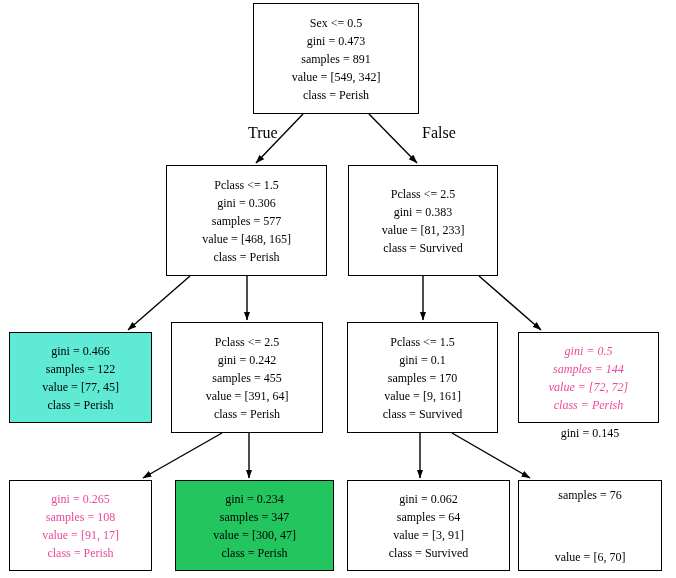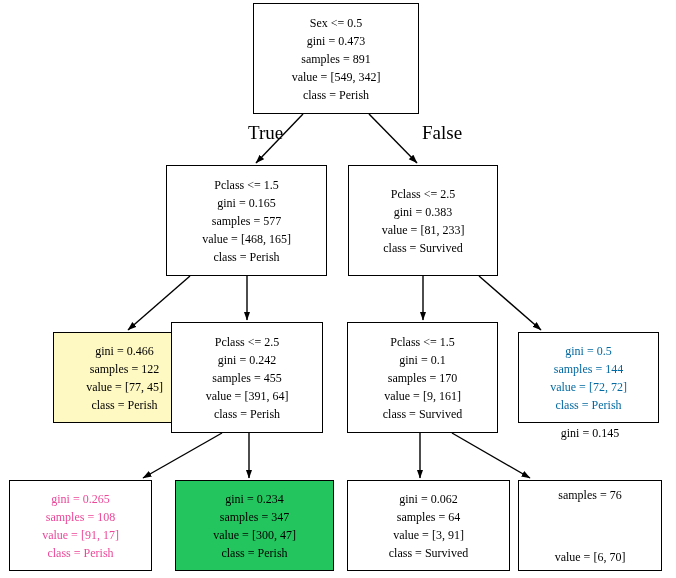--- a/index.html
+++ b/index.html
@@ -37,21 +37,21 @@
     white-space: nowrap;
     z-index: 2;
   }
   .node-line {
     display: block;
     text-align: center;
   }
   .edge-label {
     position: absolute;
     color: #000000;
-    font-size: 19px;
+    font-size: 16px;
     line-height: 17px;
     white-space: nowrap;
     background: transparent;
     z-index: 3;
     text-align: right;
   }
 </style>
 </head>
 <body>
 
@@ -80,52 +80,52 @@
   <div id="node-group">
       <div class="node-box" style="left: 253px; top: 3px; width: 166px; height: 111px; border-color: rgb(0, 0, 0); background: rgb(255, 255, 255); color: rgb(0, 0, 0);">
         <span class="node-line">Sex &lt;= 0.5</span>
         <span class="node-line">gini = 0.473</span>
         <span class="node-line">samples = 891</span>
         <span class="node-line">value = [549, 342]</span>
         <span class="node-line">class = Perish</span>
       </div>
       <div class="node-box" style="left: 166px; top: 165px; width: 161px; height: 111px; border-color: rgb(0, 0, 0); background: rgb(255, 255, 255); color: rgb(0, 0, 0);">
         <span class="node-line">Pclass &lt;= 1.5</span>
-        <span class="node-line">gini = 0.165</span>
+        <span class="node-line">gini = 0.306</span>
         <span class="node-line">samples = 577</span>
         <span class="node-line">value = [468, 165]</span>
         <span class="node-line">class = Perish</span>
       </div>
       <div class="node-box" style="left: 348px; top: 165px; width: 150px; height: 111px; border-color: rgb(0, 0, 0); background: rgb(255, 255, 255); color: rgb(0, 0, 0);">
         <span class="node-line">Pclass &lt;= 2.5</span>
         <span class="node-line">gini = 0.383</span>
         <span class="node-line">value = [81, 233]</span>
         <span class="node-line">class = Survived</span>
       </div>
-      <div class="node-box" style="left: 9px; top: 332px; width: 143px; height: 91px; border-color: rgb(0, 0, 0); background: #fef9c3; color: rgb(0, 0, 0); margin-left: 44px;">
+      <div class="node-box" style="left: 9px; top: 332px; width: 143px; height: 91px; border-color: rgb(0, 0, 0); background: #5eead4; color: rgb(0, 0, 0);">
         <span class="node-line">gini = 0.466</span>
         <span class="node-line">samples = 122</span>
         <span class="node-line">value = [77, 45]</span>
         <span class="node-line">class = Perish</span>
       </div>
       <div class="node-box" style="left: 171px; top: 322px; width: 152px; height: 111px; border-color: rgb(0, 0, 0); background: rgb(255, 255, 255); color: rgb(0, 0, 0);">
         <span class="node-line">Pclass &lt;= 2.5</span>
         <span class="node-line">gini = 0.242</span>
         <span class="node-line">samples = 455</span>
         <span class="node-line">value = [391, 64]</span>
         <span class="node-line">class = Perish</span>
       </div>
       <div class="node-box" style="left: 347px; top: 322px; width: 151px; height: 111px; border-color: rgb(0, 0, 0); background: rgb(255, 255, 255); color: rgb(0, 0, 0);">
         <span class="node-line">Pclass &lt;= 1.5</span>
         <span class="node-line">gini = 0.1</span>
         <span class="node-line">samples = 170</span>
         <span class="node-line">value = [9, 161]</span>
         <span class="node-line">class = Survived</span>
       </div>
-      <div class="node-box" style="left: 518px; top: 332px; width: 141px; height: 91px; border-color: rgb(0, 0, 0); background: rgb(255, 255, 255); color: #0369a1;">
+      <div class="node-box" style="left: 518px; top: 332px; width: 141px; height: 91px; border-color: rgb(0, 0, 0); background: rgb(255, 255, 255); color: #ec4899; font-style: italic;">
         <span class="node-line">gini = 0.5</span>
         <span class="node-line">samples = 144</span>
         <span class="node-line">value = [72, 72]</span>
         <span class="node-line">class = Perish</span>
       </div>
       <div class="node-box" style="left: 9px; top: 480px; width: 143px; height: 91px; border-color: rgb(0, 0, 0); background: rgb(255, 255, 255); color: #ec4899;">
         <span class="node-line">gini = 0.265</span>
         <span class="node-line">samples = 108</span>
         <span class="node-line">value = [91, 17]</span>
         <span class="node-line">class = Perish</span>

